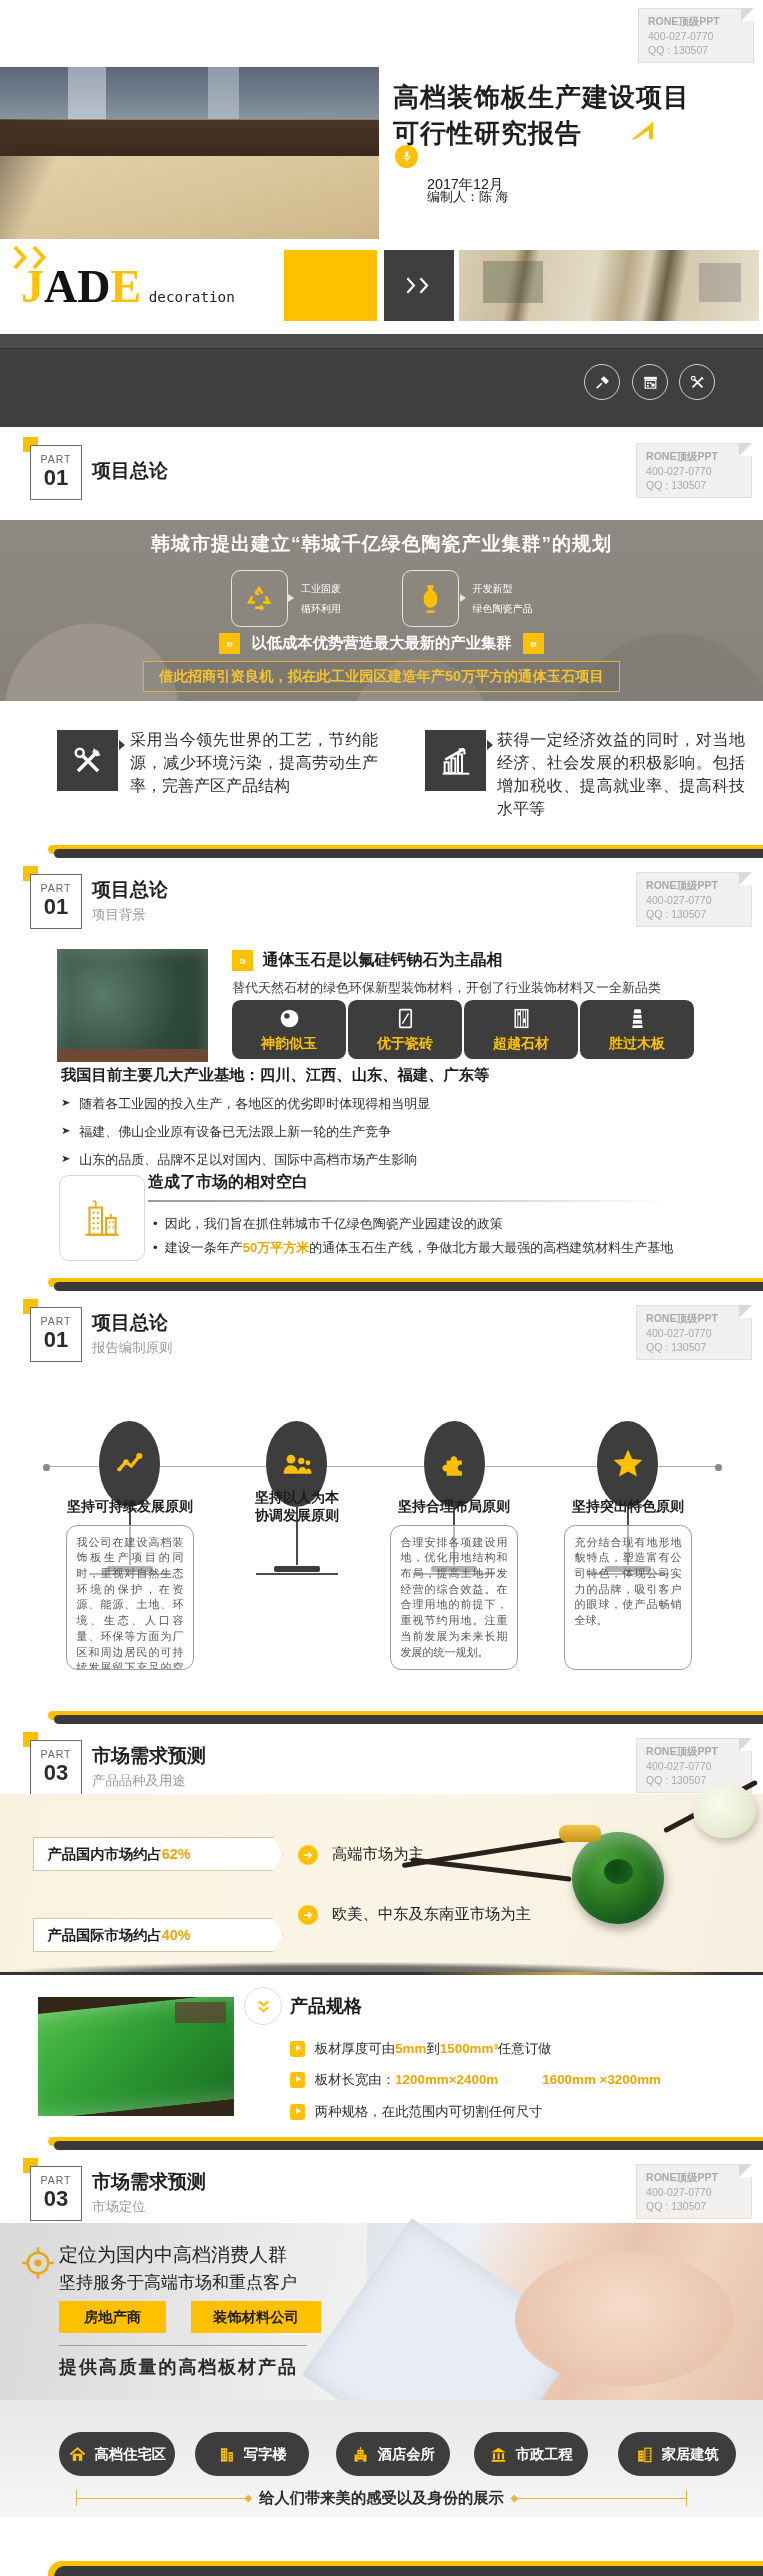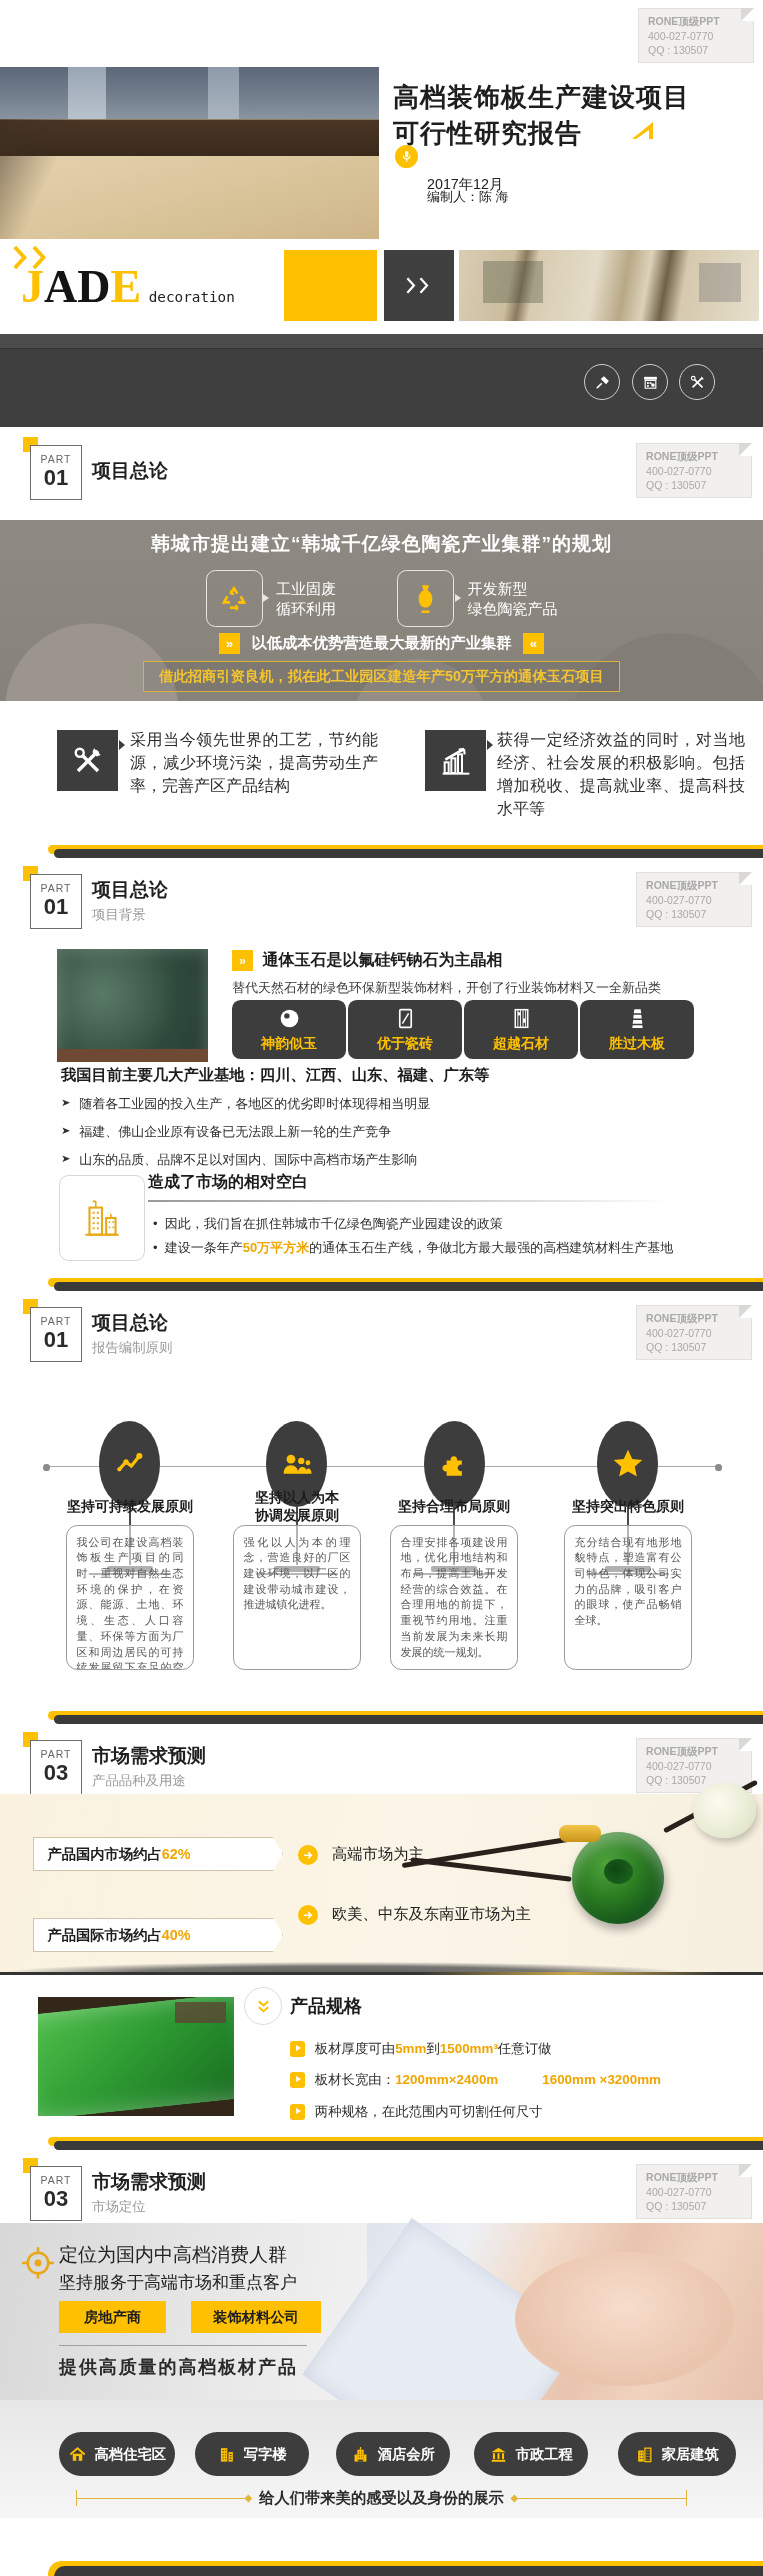--- a/index.html
+++ b/index.html
@@ -75,21 +75,21 @@
      radial-gradient(circle 172px at 88% 120%, #827D76 0%, #827D76 60%, rgba(0,0,0,0) 61%),
      radial-gradient(circle 114px at 55% 115%, #948E87 0%, #948E87 60%, rgba(0,0,0,0) 61%),
      linear-gradient(#8E8982,#878279);color:#fff;}
   .btitle{position:absolute;left:0;width:100%;top:11.4px;text-align:center;font-size:19px;font-weight:bold;letter-spacing:1px;}
   .bicons{position:absolute;left:0;top:50px;width:100%;display:flex;justify-content:center;gap:61px;}
   .bitem{display:flex;align-items:center;gap:13.4px;}
   .bibox{width:55px;height:55px;border:1.9px solid #e8e6e2;border-radius:9.5px;position:relative;
      display:flex;align-items:center;justify-content:center;}
   .bibox::after{content:"";position:absolute;right:-7.6px;top:23px;border-top:4.8px solid transparent;
      border-bottom:4.8px solid transparent;border-left:6.7px solid #e8e6e2;}
-  .bilabel{font-size:15px;line-height:20px;}
+  .bilabel{font-size:10px;line-height:20px;}
   .slogan{position:absolute;left:0;top:113px;width:100%;display:flex;align-items:center;justify-content:center;gap:11.4px;
      font-size:15.3px;font-weight:bold;}
   .sl-sq{width:21px;height:21px;background:#FFC000;color:#fff;display:flex;align-items:center;justify-content:center;
      font-size:13.4px;font-weight:bold;}
   .note-wrap{position:absolute;left:0;top:141px;width:100%;text-align:center;border-radius:12px;}
   .note{display:inline-block;border:1.9px solid #D9B13B;color:#F4C430;font-size:14.3px;font-weight:bold;
      padding:4.8px 15.3px;background:rgba(0,0,0,.08);}
 
   
   .feat-ic{top:730px;width:61px;height:61px;background:#3D3D3D;display:flex;align-items:center;justify-content:center;}
@@ -514,21 +514,20 @@
 
   <div class="tl-title abs" style="left:49px;top:1497px;"><span>坚持可持续发展原则</span></div>
   <div class="tl-title abs" style="left:216px;">
       <div>坚持以人为本</div>
       <div>协调发展原则</div>
     </div>
   <div class="tl-title abs" style="left:373px;top:1497px;"><span>坚持合理布局原则</span></div>
   <div class="tl-title abs" style="left:547px;top:1497px;"><span>坚持突出特色原则</span></div>
 
   <div class="tl-box abs" style="left:66px;">我公司在建设高档装饰板生产项目的同时，重视对自然生态环境的保护，在资源、能源、土地、环境、生态、人口容量、环保等方面为厂区和周边居民的可持续发展留下充足的空间。</div>
-  <div class="tl-box abs" style="left:233px;">强化以人为本的理念，营造良好的厂区建设环境，以厂区的建设带动城市建设，推进城镇化进程。</div>
   <div class="tl-box abs" style="left:390px;">合理安排各项建设用地，优化用地结构和布局，提高土地开发经营的综合效益。在合理用地的前提下，重视节约用地。注重当前发展为未来长期发展的统一规划。</div>
   <div class="tl-box abs" style="left:564px;">充分结合现有地形地貌特点，塑造富有公司特色，体现公司实力的品牌，吸引客户的眼球，使产品畅销全球。</div>
 
   <div class="abs" style="left:0;top:1711px;width:763px;height:15.3px;">
     <div class="dv-y"></div>
       <div class="dv-d"></div>
   </div>
 
   <div class="phead abs" style="top:1732px;">
     <div class="psq"></div>

